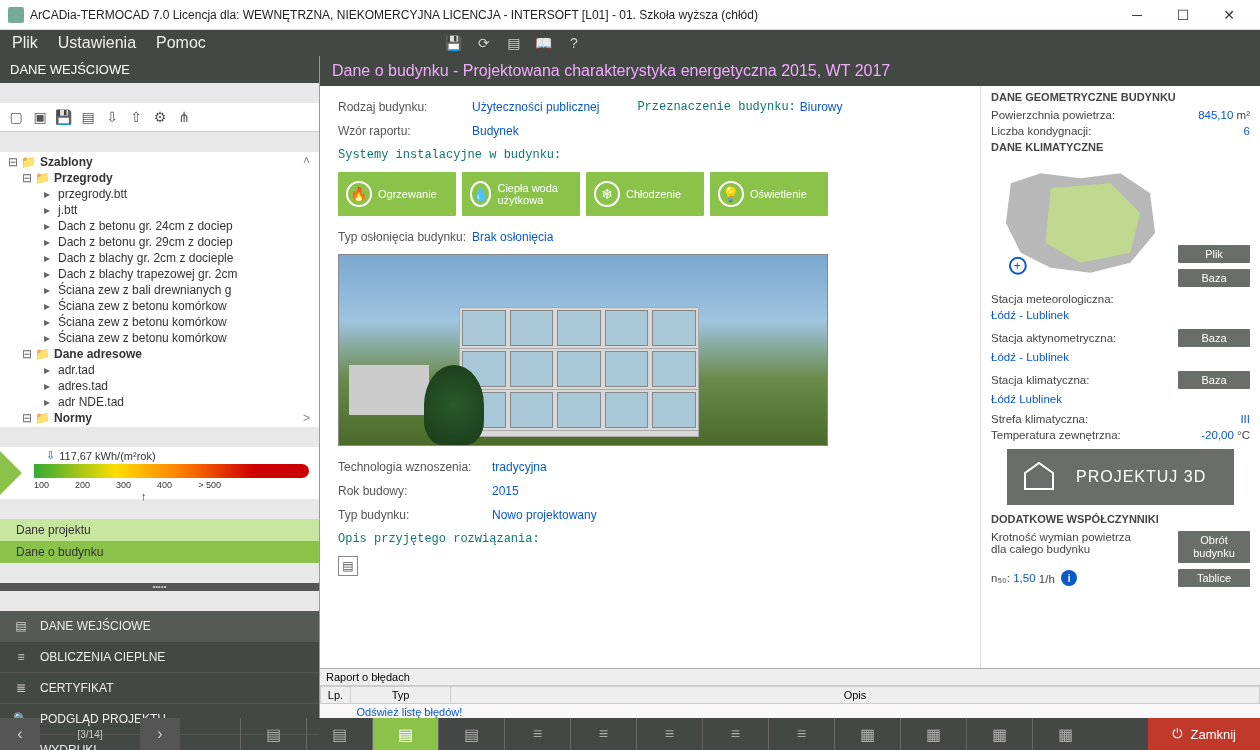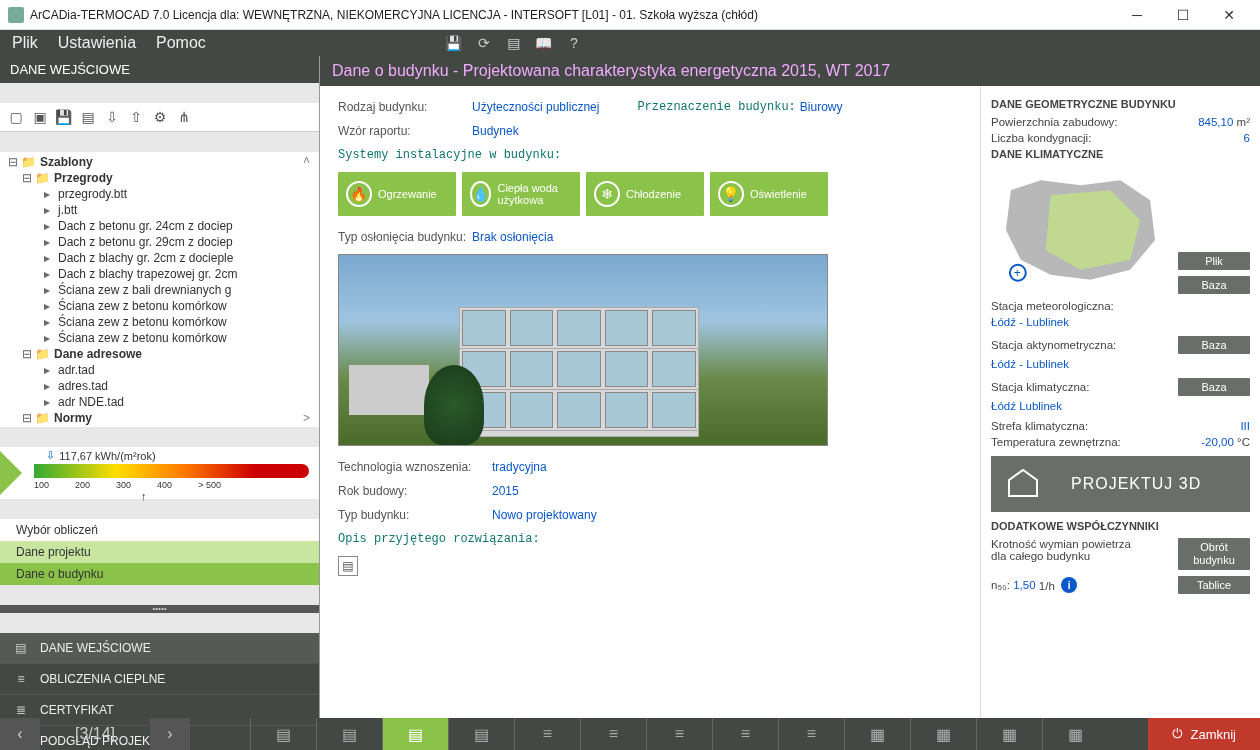--- a/index.html
+++ b/index.html
@@ -62,44 +62,44 @@
 .content .syscard { flex:0 0 118px; height:44px; background:#8bc34a; color:#fff; display:flex; align-items:center; padding:0 8px; gap:6px; font-size:11px; border-radius:1px;}
 .content .syscard .sicon { width:26px; height:26px; border:2px solid #fff; border-radius:50%; display:flex; align-items:center; justify-content:center; font-size:14px;}
 .content .bimg { width:490px; height:192px; background: linear-gradient(to bottom, #7ba8d0 0%, #9fc4e0 35%, #6a8a4a 65%, #4a6a2a 100%); border:1px solid #888; position:relative; margin-bottom:14px;}
 .content .bimg .bldg { position:absolute; left:120px; bottom:8px; width:240px; height:130px; background:#d8d8d8; border:1px solid #aaa;}
 .content .bimg .floor { height:32%; border-bottom:1px solid #aaa; display:flex;}
 .content .bimg .win { flex:1; margin:2px; background:#a8c8d8; border:1px solid #888;}
 .content .bimg .tree1 { position:absolute; left:85px; bottom:0; width:60px; height:80px; background:radial-gradient(circle,#2a5a2a,#1a3a1a); border-radius:50% 50% 30% 30%;}
 .content .bimg .house { position:absolute; left:10px; bottom:30px; width:80px; height:50px; background:#ccc;}
 
 
-.rside { width:280px; padding:8px 10px; border-left:1px solid #ddd; overflow-y:auto; font-size:11.5px; color:#444;}
+.rside { width:280px; padding:1px 10px; border-left:1px solid #ddd; overflow-y:auto; font-size:11.5px; color:#444;}
 .rside .sechead { font-weight:bold; color:#444; margin: 4px 0 6px; font-size:11px;}
 .rside .srow { display:flex; justify-content:space-between; align-items:center; margin-bottom:4px;}
 .rside .sval { color:#0a58ca; font-weight:500;}
 .rside .map { width:180px; height:120px; background:#fff; border:none; margin:4px 0; position:relative;}
 .rside .map svg { width:100%; height:100%;}
 .rside .rbtn { background:#6a6e6a; color:#fff; padding:3px 0; width:72px; text-align:center; font-size:11px; border-radius:1px;}
 .rside .link { color:#0a58ca; font-weight:500; margin:2px 0 8px; display:block;}
-.rside .proj3d { background:#6a6e6a; color:#fff; display:flex; align-items:center; gap:30px; padding:10px 14px; margin:8px 0;}
+.rside .proj3d { background:#6a6e6a; color:#fff; display:flex; align-items:center; gap:19px; padding:10px 14px; margin:8px 16px;}
 .rside .proj3d .p3icon { width:36px; height:36px;}
 .rside .proj3d .p3txt { font-size:16px; letter-spacing:1px;}
 .rside .info-icon { width:16px;height:16px; background:#0a58ca; color:#fff; border-radius:50%; display:inline-flex; align-items:center; justify-content:center; font-size:10px; font-weight:bold;}
 
 
 .errrep { height:50px; border-top:1px solid #aaa; background:#f8f8f8;}
 .errrep .ehead { background:#eee; padding:2px 6px; font-size:11px; border-bottom:1px solid #ccc;}
 .errrep table { width:100%; font-size:11px; border-collapse:collapse;}
 .errrep th { background:#eee; border:1px solid #ccc; padding:2px 4px; font-weight:normal;}
 .errrep td { padding:2px 6px; color:#0a58ca;}
 
 
 .bottombar { height:32px; background:#444845; display:flex; align-items:stretch;}
 .bottombar .navbtn { width:40px; background:#555; color:#ccc; display:flex; align-items:center; justify-content:center; font-size:16px;}
-.bottombar .pagenum { width:110px; color:#ccc; display:flex; align-items:center; justify-content:center; font-size:16px;}
+.bottombar .pagenum { width:100px; color:#ccc; display:flex; align-items:center; justify-content:center; font-size:10px;}
 .bottombar .bbtn { width:66px; border-left:1px solid #666; display:flex; align-items:center; justify-content:center; color:#aaa; font-size:16px;}
 .bottombar .bbtn.active { background:#8bc34a; color:#fff;}
 .bottombar .spacer { flex:1;}
 .bottombar .closebtn { background:#c0392b; color:#fff; padding:0 24px; display:flex; align-items:center; gap:8px; font-size:13px;}
 </style>
 </head>
 <body>
 
 <div class="titlebar">
   <div class="appicon"></div>
@@ -226,21 +226,20 @@
       <div class="ticks">
         <span>100</span>
         <span>200</span>
         <span>300</span>
         <span>400</span>
         <span>&gt; 500</span>
       </div>
       <div class="marker">↑</div>
     </div>
     <div class="subtabs">
-      <div class="subtab">Wybór obliczeń</div>
       <div class="subtab semi">Dane projektu</div>
       <div class="subtab active">Dane o budynku</div>
     </div>
     <div class="splitter">•••••</div>
     <div class="modules">
       <div class="module active">
           <span class="micon">▤</span>
           <span>DANE WEJŚCIOWE</span>
         </div>
       <div class="module">
@@ -343,21 +342,21 @@
         </div>
         <div class="row">
             <span class="lbl2">Opis przyjętego rozwiązania:</span>
           </div>
         <div style="width:20px;height:20px;border:1px solid #888;display:flex;align-items:center;justify-content:center">▤</div>
       </div>
 
       <div class="rside">
         <div class="sechead">DANE GEOMETRYCZNE BUDYNKU</div>
         <div class="srow">
-            <span>Powierzchnia zabudowy:</span>
+            <span>Powierzchnia powietrza:</span>
             <span><span class="sval">845,10</span> <span>m²</span></span>
           </div>
         <div class="srow">
             <span>Liczba kondygnacji:</span>
             <span class="sval">6</span>
           </div>
         <div class="sechead">DANE KLIMATYCZNE</div>
         <div style="display:flex;gap:8px;align-items:flex-end">
           <div class="map">
             <svg viewBox="0 0 180 120">
@@ -405,20 +404,36 @@
           <span style="max-width:150px">Krotność wymian powietrza dla całego budynku</span>
           <div class="rbtn" style="width:72px;line-height:1.2">Obrót budynku</div>
         </div>
         <div class="srow" style="margin-top:6px">
           <span><span>n₅₀:</span> <span class="sval">1,50</span> <span style="display:inline-block;vertical-align:middle">1/h</span> &nbsp;<span class="info-icon">i</span></span>
           <div class="rbtn">Tablice</div>
         </div>
       </div>
     </div>
 
+    <div class="errrep">
+      <div class="ehead">Raport o błędach</div>
+      <table>
+        <tbody>
+            <tr>
+          <th style="width:30px">Lp.</th>
+          <th style="width:100px">Typ</th>
+          <th>Opis</th>
+        </tr>
+        <tr>
+              <td></td>
+              <td colspan="2">Odśwież listę błędów!</td>
+            </tr>
+      </tbody>
+        </table>
+    </div>
   </div>
 </div>
 
 <div class="bottombar">
   <div class="navbtn">‹</div>
   <div class="pagenum">[3/14]</div>
   <div class="navbtn">›</div>
   <div style="width:60px"></div>
   <div class="bbtn">▤</div>
   <div class="bbtn">▤</div>

